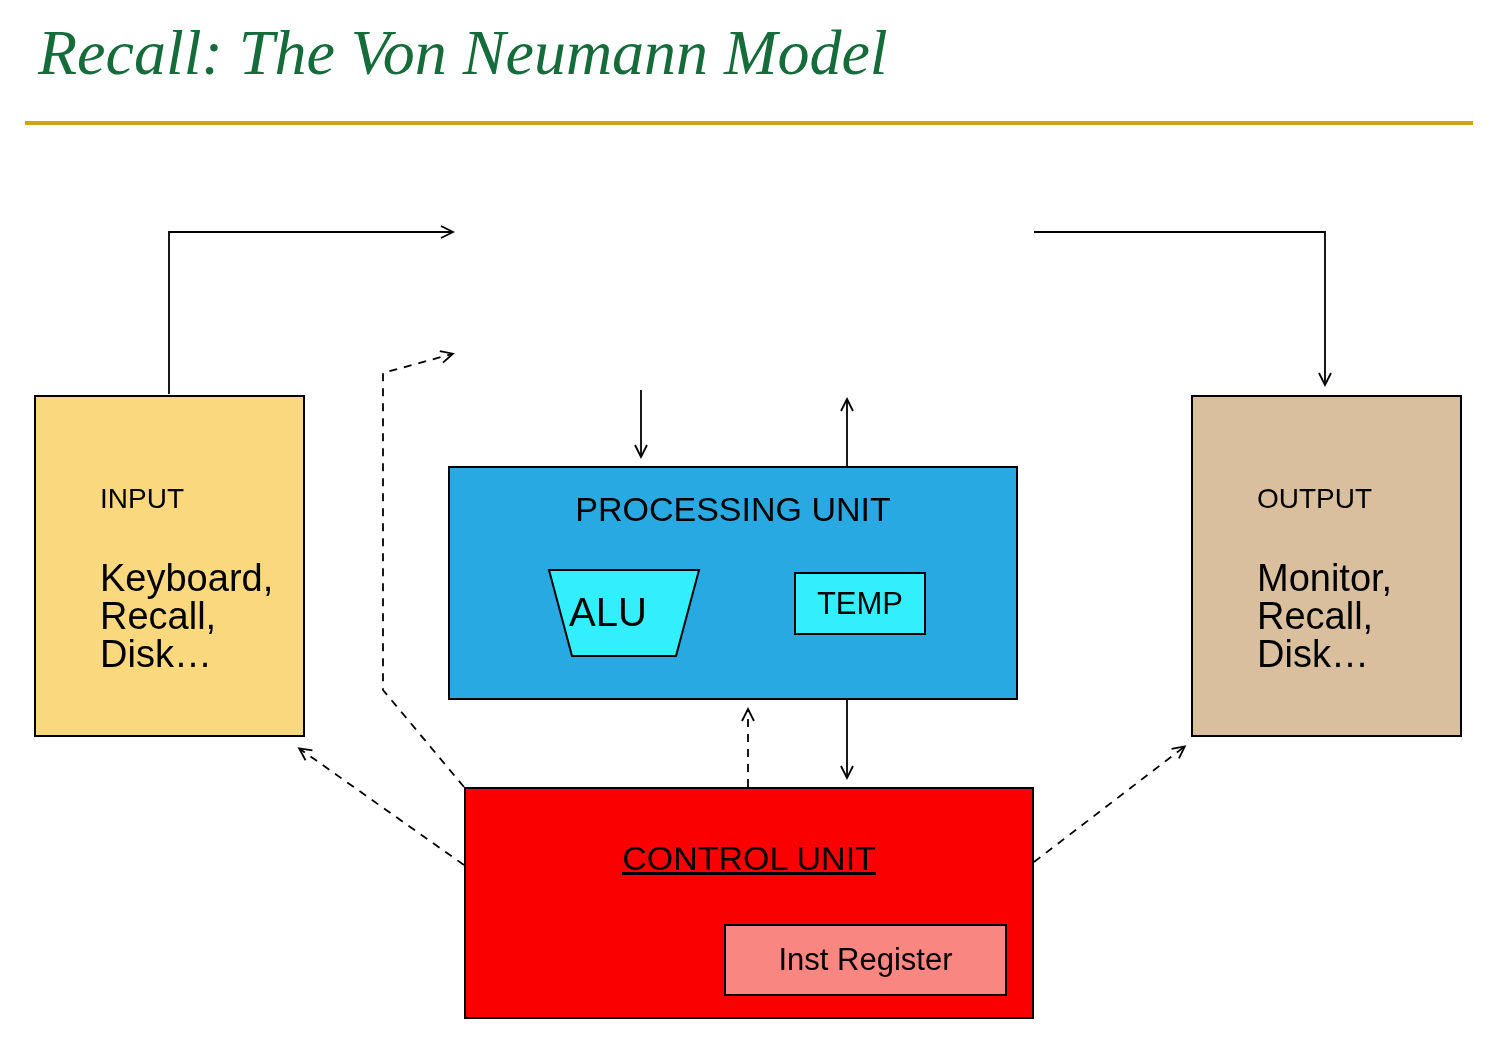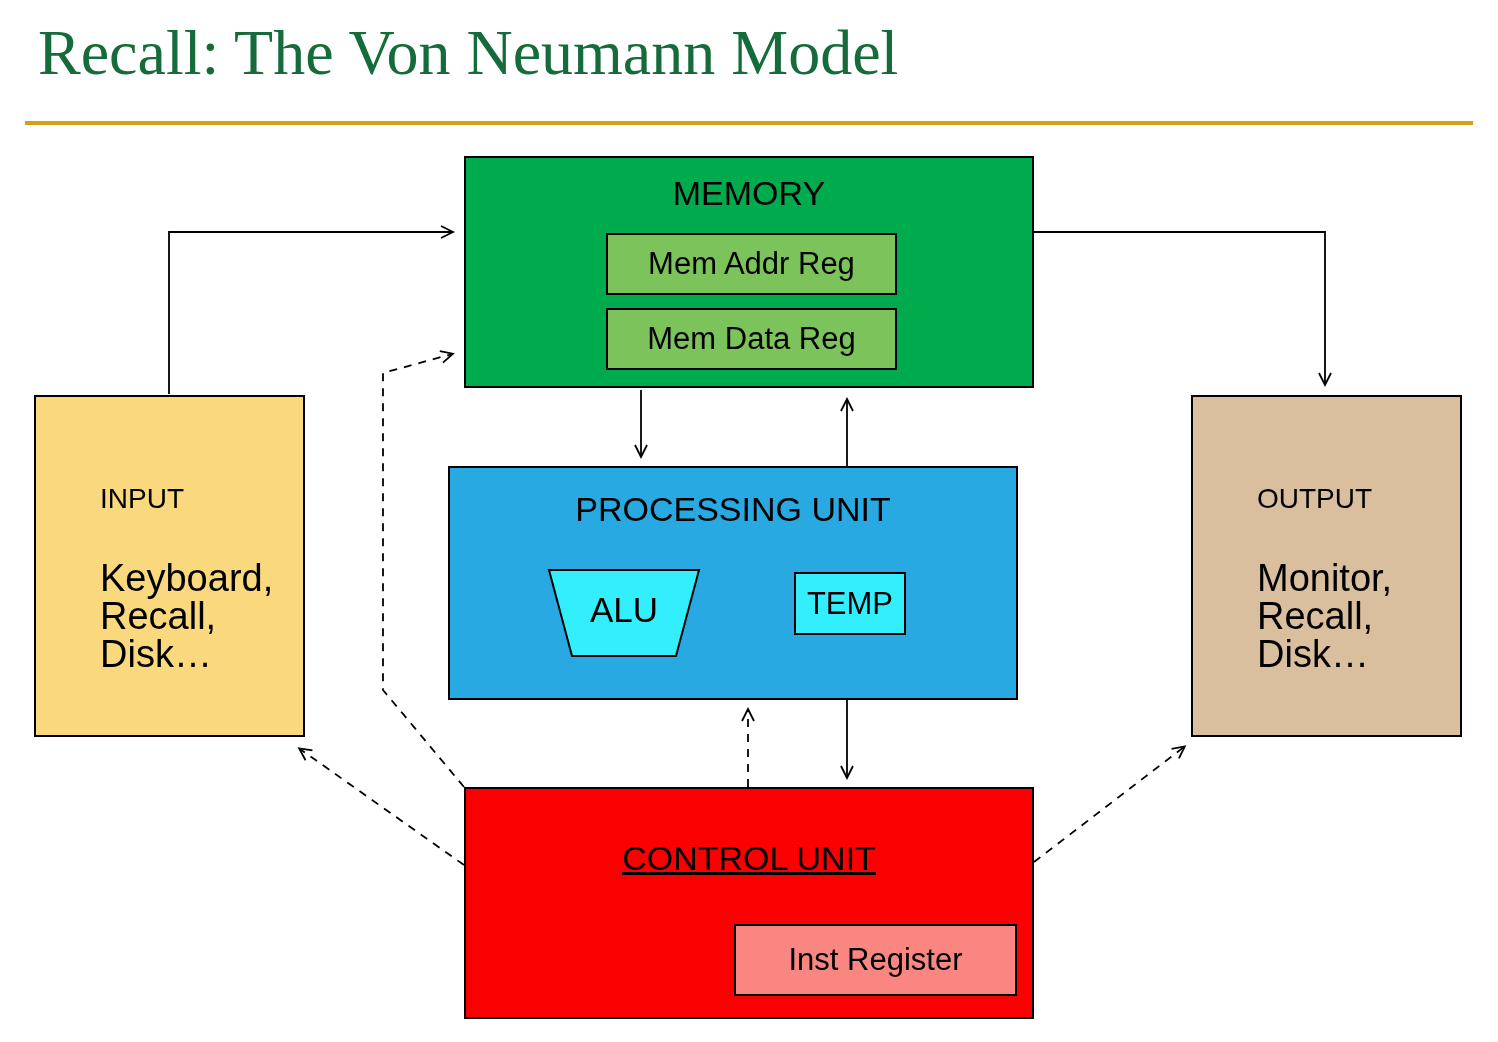--- a/index.html
+++ b/index.html
@@ -3,21 +3,21 @@
 <meta charset="utf-8">
 <style>
   html,body { margin:0; padding:0; background:#ffffff; }
   .slide {
     position:relative; width:1498px; height:1042px; background:#ffffff;
     font-family:"Liberation Sans", sans-serif; overflow:hidden; color:#000;
   }
   .title {
     position:absolute; left:38px; top:16px; margin:0;
     font-family:"Liberation Serif", serif; font-weight:normal;
-    font-size:64px; color:var(--title-green); white-space:nowrap;
+    font-size:64px; color:var(--title-green); white-space:nowrap;font-style:italic;
   }
   .divider {
     position:absolute; left:25px; top:121px; width:1448px; height:4px;
     background:var(--divider-gold);
   }
   .box { position:absolute; border:2px solid #000; box-sizing:border-box; }
   .box-title { text-align:center; font-size:34px; }
   .reg {
     position:absolute; border:2px solid #000; box-sizing:border-box;
     display:flex; align-items:center; justify-content:center; font-size:31px;
@@ -29,52 +29,47 @@
   #mem-addr-reg { left:140px; top:75px;  width:291px; height:62px; background:var(--register-light-green); }
   #mem-data-reg { left:140px; top:150px; width:291px; height:62px; background:var(--register-light-green); }
 
   #input-box  { left:34px;   top:395px; width:271px; height:342px; background:var(--input-yellow); }
   #output-box { left:1191px; top:395px; width:271px; height:342px; background:var(--output-tan); }
   .io-label   { position:absolute; left:64px; top:86px; font-size:28px; }
   .io-devices { position:absolute; left:64px; top:162px; font-size:38px; line-height:38px; }
 
   #processing { left:448px; top:466px; width:570px; height:234px; background:var(--processing-blue); }
   #processing .box-title { margin-top:22px; }
-  #temp-reg { left:344px; top:104px; width:112px; height:63px; background:var(--alu-cyan); }
+  #temp-reg { left:344px; top:104px; width:132px; height:63px; background:var(--alu-cyan); }
   .alu-label {
-    position:absolute; left:569px; top:590px; width:110px; text-align:center;
-    font-size:35px; z-index:3;
+    position:absolute; left:569px; top:590px; width:110px; text-align:left;
+    font-size:40px; z-index:3;
   }
 
   #control { left:464px; top:787px; width:570px; height:232px; background:var(--control-red); }
   #control .box-title { margin-top:50px;text-decoration:underline; }
   #pc-reg   { left:57px;  top:135px; width:179px; height:72px; background:var(--control-register-salmon); }
-  #inst-reg { left:268px; top:135px; width:283px; height:72px; background:var(--control-register-salmon); }
+  #inst-reg { left:258px; top:135px; width:283px; height:72px; background:var(--control-register-salmon); }
 
   .overlay {
     position:absolute; left:0; top:0; width:1498px; height:1042px;
     pointer-events:none; z-index:2;
   }
   .overlay path, .overlay polyline { fill:none; stroke:#000; stroke-width:1.8; }
   .overlay .dashed { stroke-dasharray:8 7; }
   .overlay .shape { fill:var(--alu-cyan); stroke:#000; stroke-width:2; }
 </style>
 </head>
 <body>
 
 <div class="slide">
 
   <h1 class="title">Recall: The Von Neumann Model</h1>
   <div class="divider"></div>
 
-  <div class="box" id="memory">
-    <div class="box-title">MEMORY</div>
-    <div class="reg" id="mem-addr-reg">Mem Addr Reg</div>
-    <div class="reg" id="mem-data-reg">Mem Data Reg</div>
-  </div>
 
   <div class="box" id="input-box">
     <div class="io-label">INPUT</div>
     <div class="io-devices">
       <div>Keyboard,</div>
       <div>Recall,</div>
       <div>Disk…</div>
     </div>
   </div>
 

